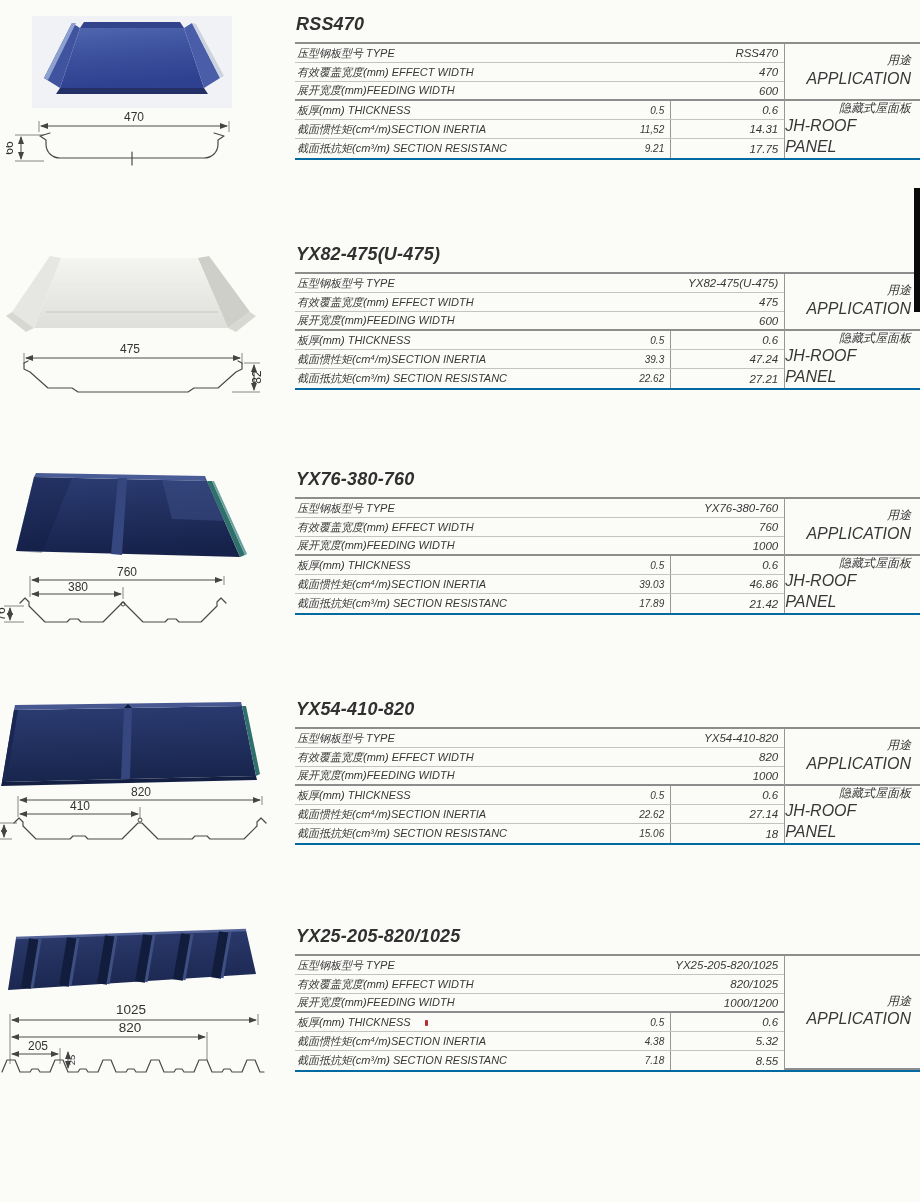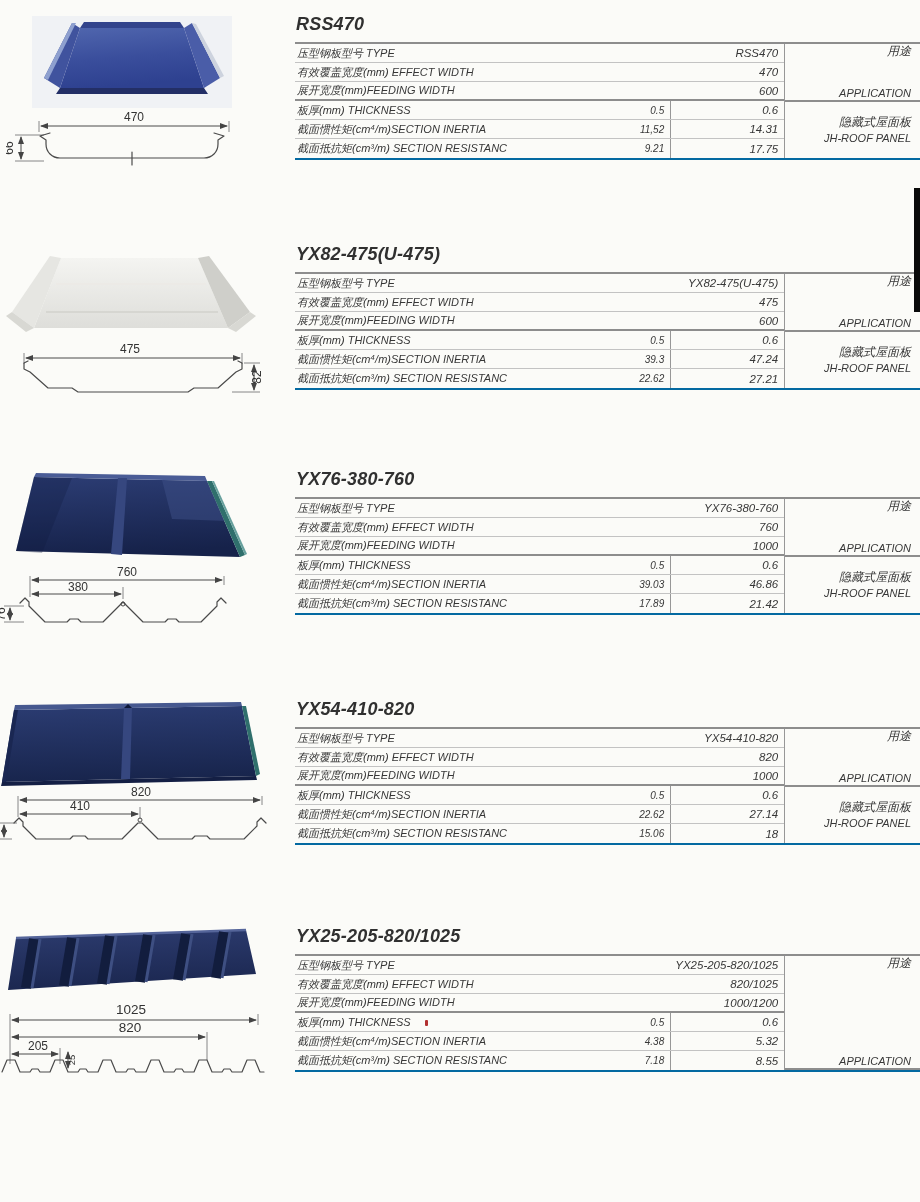--- a/index.html
+++ b/index.html
@@ -23,23 +23,23 @@
   .srow.last{border-bottom:none;}
   .lbl{flex:1;padding-left:2px;overflow:hidden;}
   .val-full{margin-left:auto;text-align:right;padding-right:6px;font-size:11.5px;}
   .v1{width:90px;height:100%;box-sizing:border-box;display:flex;align-items:center;
       justify-content:flex-end;padding-right:6px;border-right:1px solid #979797;
       font-size:10px;}
   .v2{width:113px;height:100%;box-sizing:border-box;display:flex;align-items:center;
       justify-content:flex-end;padding-right:6px;font-size:11.5px;}
   .app-cell{flex:1;display:flex;flex-direction:column;justify-content:center;
             align-items:flex-end;padding-right:9px;line-height:1.3;box-sizing:border-box;}
-  .app-cell.first{border-bottom:2px solid #8d8d8d;justify-content:space-between;}
+  .app-cell.first{border-bottom:2px solid #8d8d8d;}
   .app-cn{font-size:12px;}
-  .app-en{font-size:11px;}
+  .app-en{font-size:16px;}
   .speck{display:inline-block;width:3px;height:6px;background:#b23030;
          margin-left:14px;vertical-align:middle;border-radius:1px;}
   .edge-tab{position:absolute;left:914px;top:188px;width:6px;height:124px;background:#0a0a0a;}
   svg{font-family:"Liberation Sans","DejaVu Sans",sans-serif;}
   .dim{stroke:#4a4a4a;stroke-width:1;}
   .ext{stroke:#6a6a6a;stroke-width:0.8;}
   .prof{fill:none;stroke:#4a4a4a;stroke-width:1.2;stroke-linejoin:round;stroke-linecap:round;}
   .dimtxt{font-size:12px;fill:#333;}
   .dimtxt-big{font-size:13.5px;fill:#333;}
   .dimtxt-sm{font-size:9.5px;fill:#333;}

